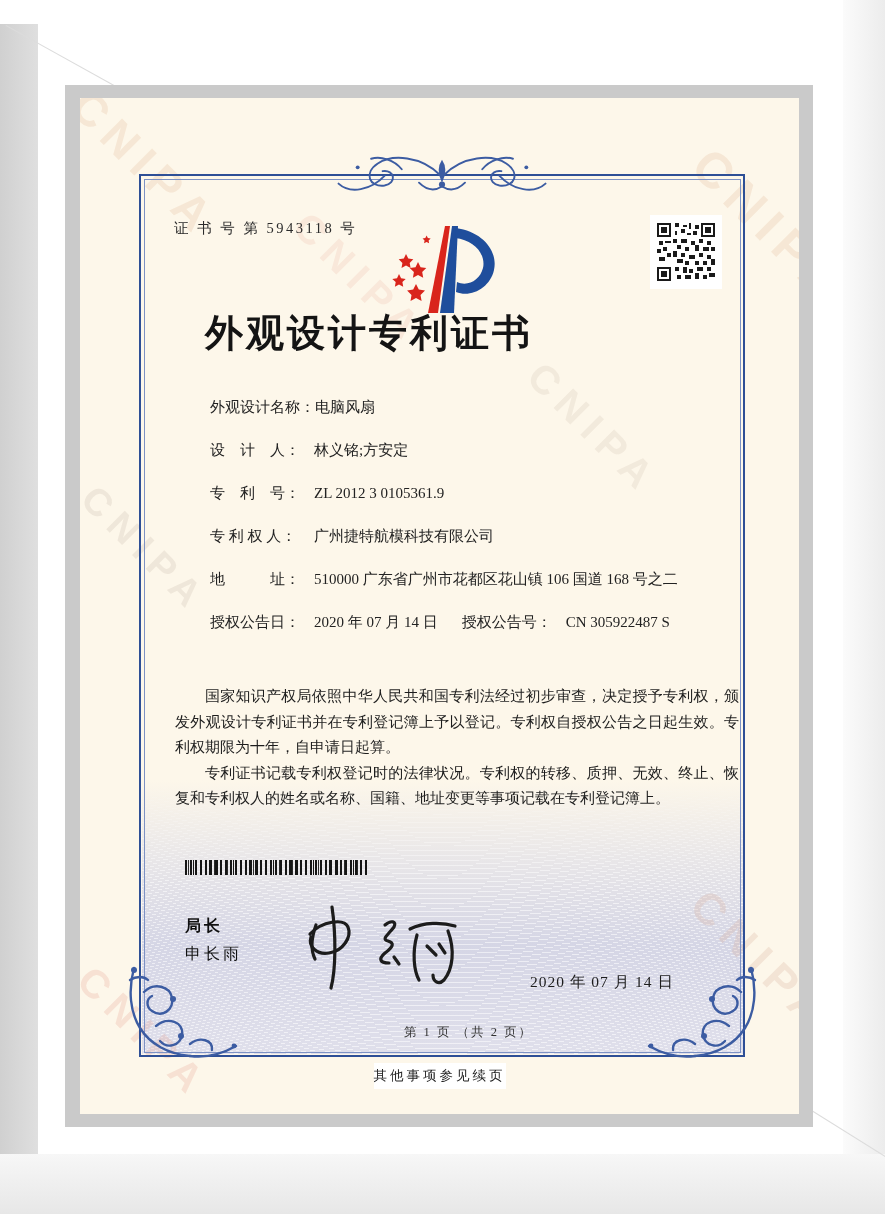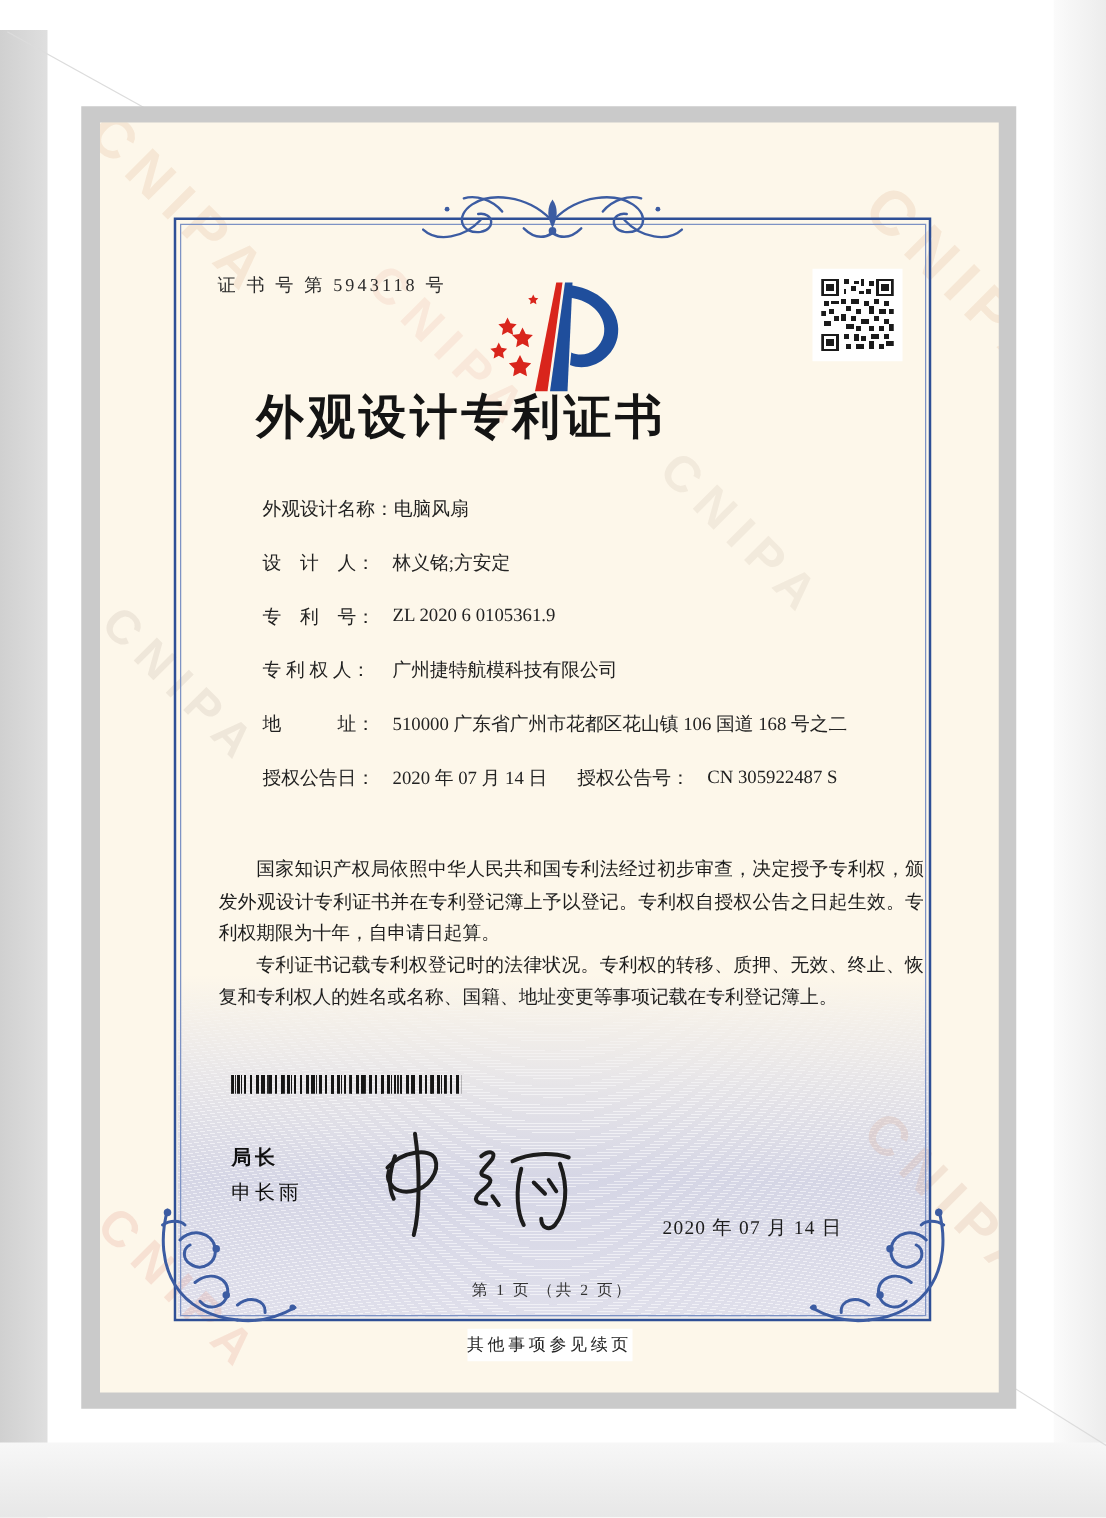--- a/index.html
+++ b/index.html
@@ -83,21 +83,21 @@
                repeating-linear-gradient(90deg,#151515 0 2px, transparent 2px 5px),
                repeating-linear-gradient(90deg,#151515 0 1px, transparent 1px 8px),
                repeating-linear-gradient(90deg, transparent 0 3px, #2a2a2a 3px 4px, transparent 4px 13px); }
 
   
   .signer-title { position:absolute; left:105px; top:818px; font-size:16px; letter-spacing:3px; color:#111;font-weight:bold; }
   .signer-name  { position:absolute; left:105px; top:846px; font-size:16px; letter-spacing:3px; color:#111; }
   .signature    { position:absolute; left:210px; top:796px; width:178px; height:102px; }
   .issue-date   { position:absolute; left:450px; top:874px; font-size:15.5px; letter-spacing:1px; color:#1d1d1d; }
 
-  .pageinfo { position:absolute; left:59px; width:606px; top:926px; text-align:center;
+  .pageinfo { position:absolute; left:59px; width:659px; top:926px; text-align:center;
               font-size:12.5px; letter-spacing:2px; color:#333; }
   .contnote { position:absolute; left:0; width:719px; top:965px; text-align:center; }
   .contnote span { display:inline-block; background:#ffffff; padding:4px 0; font-size:13.5px;
                    letter-spacing:3px; color:#222; }
 </style>
 </head>
 <body>
 
 <div class="photo">
   <div class="bev-left"></div>
@@ -255,21 +255,21 @@
         <div class="frow">
           <span class="flabel">外观设计名称：</span>
           <span>电脑风扇</span>
         </div>
         <div class="frow">
           <span class="flabel">设　计　人：</span>
           <span>林义铭;方安定</span>
         </div>
         <div class="frow">
           <span class="flabel">专　利　号：</span>
-          <span>ZL 2020 6 0105361.9</span>
+          <span>ZL 2012 3 0105361.9</span>
         </div>
         <div class="frow">
           <span class="flabel">专 利 权 人：</span>
           <span>广州捷特航模科技有限公司</span>
         </div>
         <div class="frow">
           <span class="flabel">地　　　址：</span>
           <span>510000 广东省广州市花都区花山镇 106 国道 168 号之二</span>
         </div>
         <div class="frow2">

